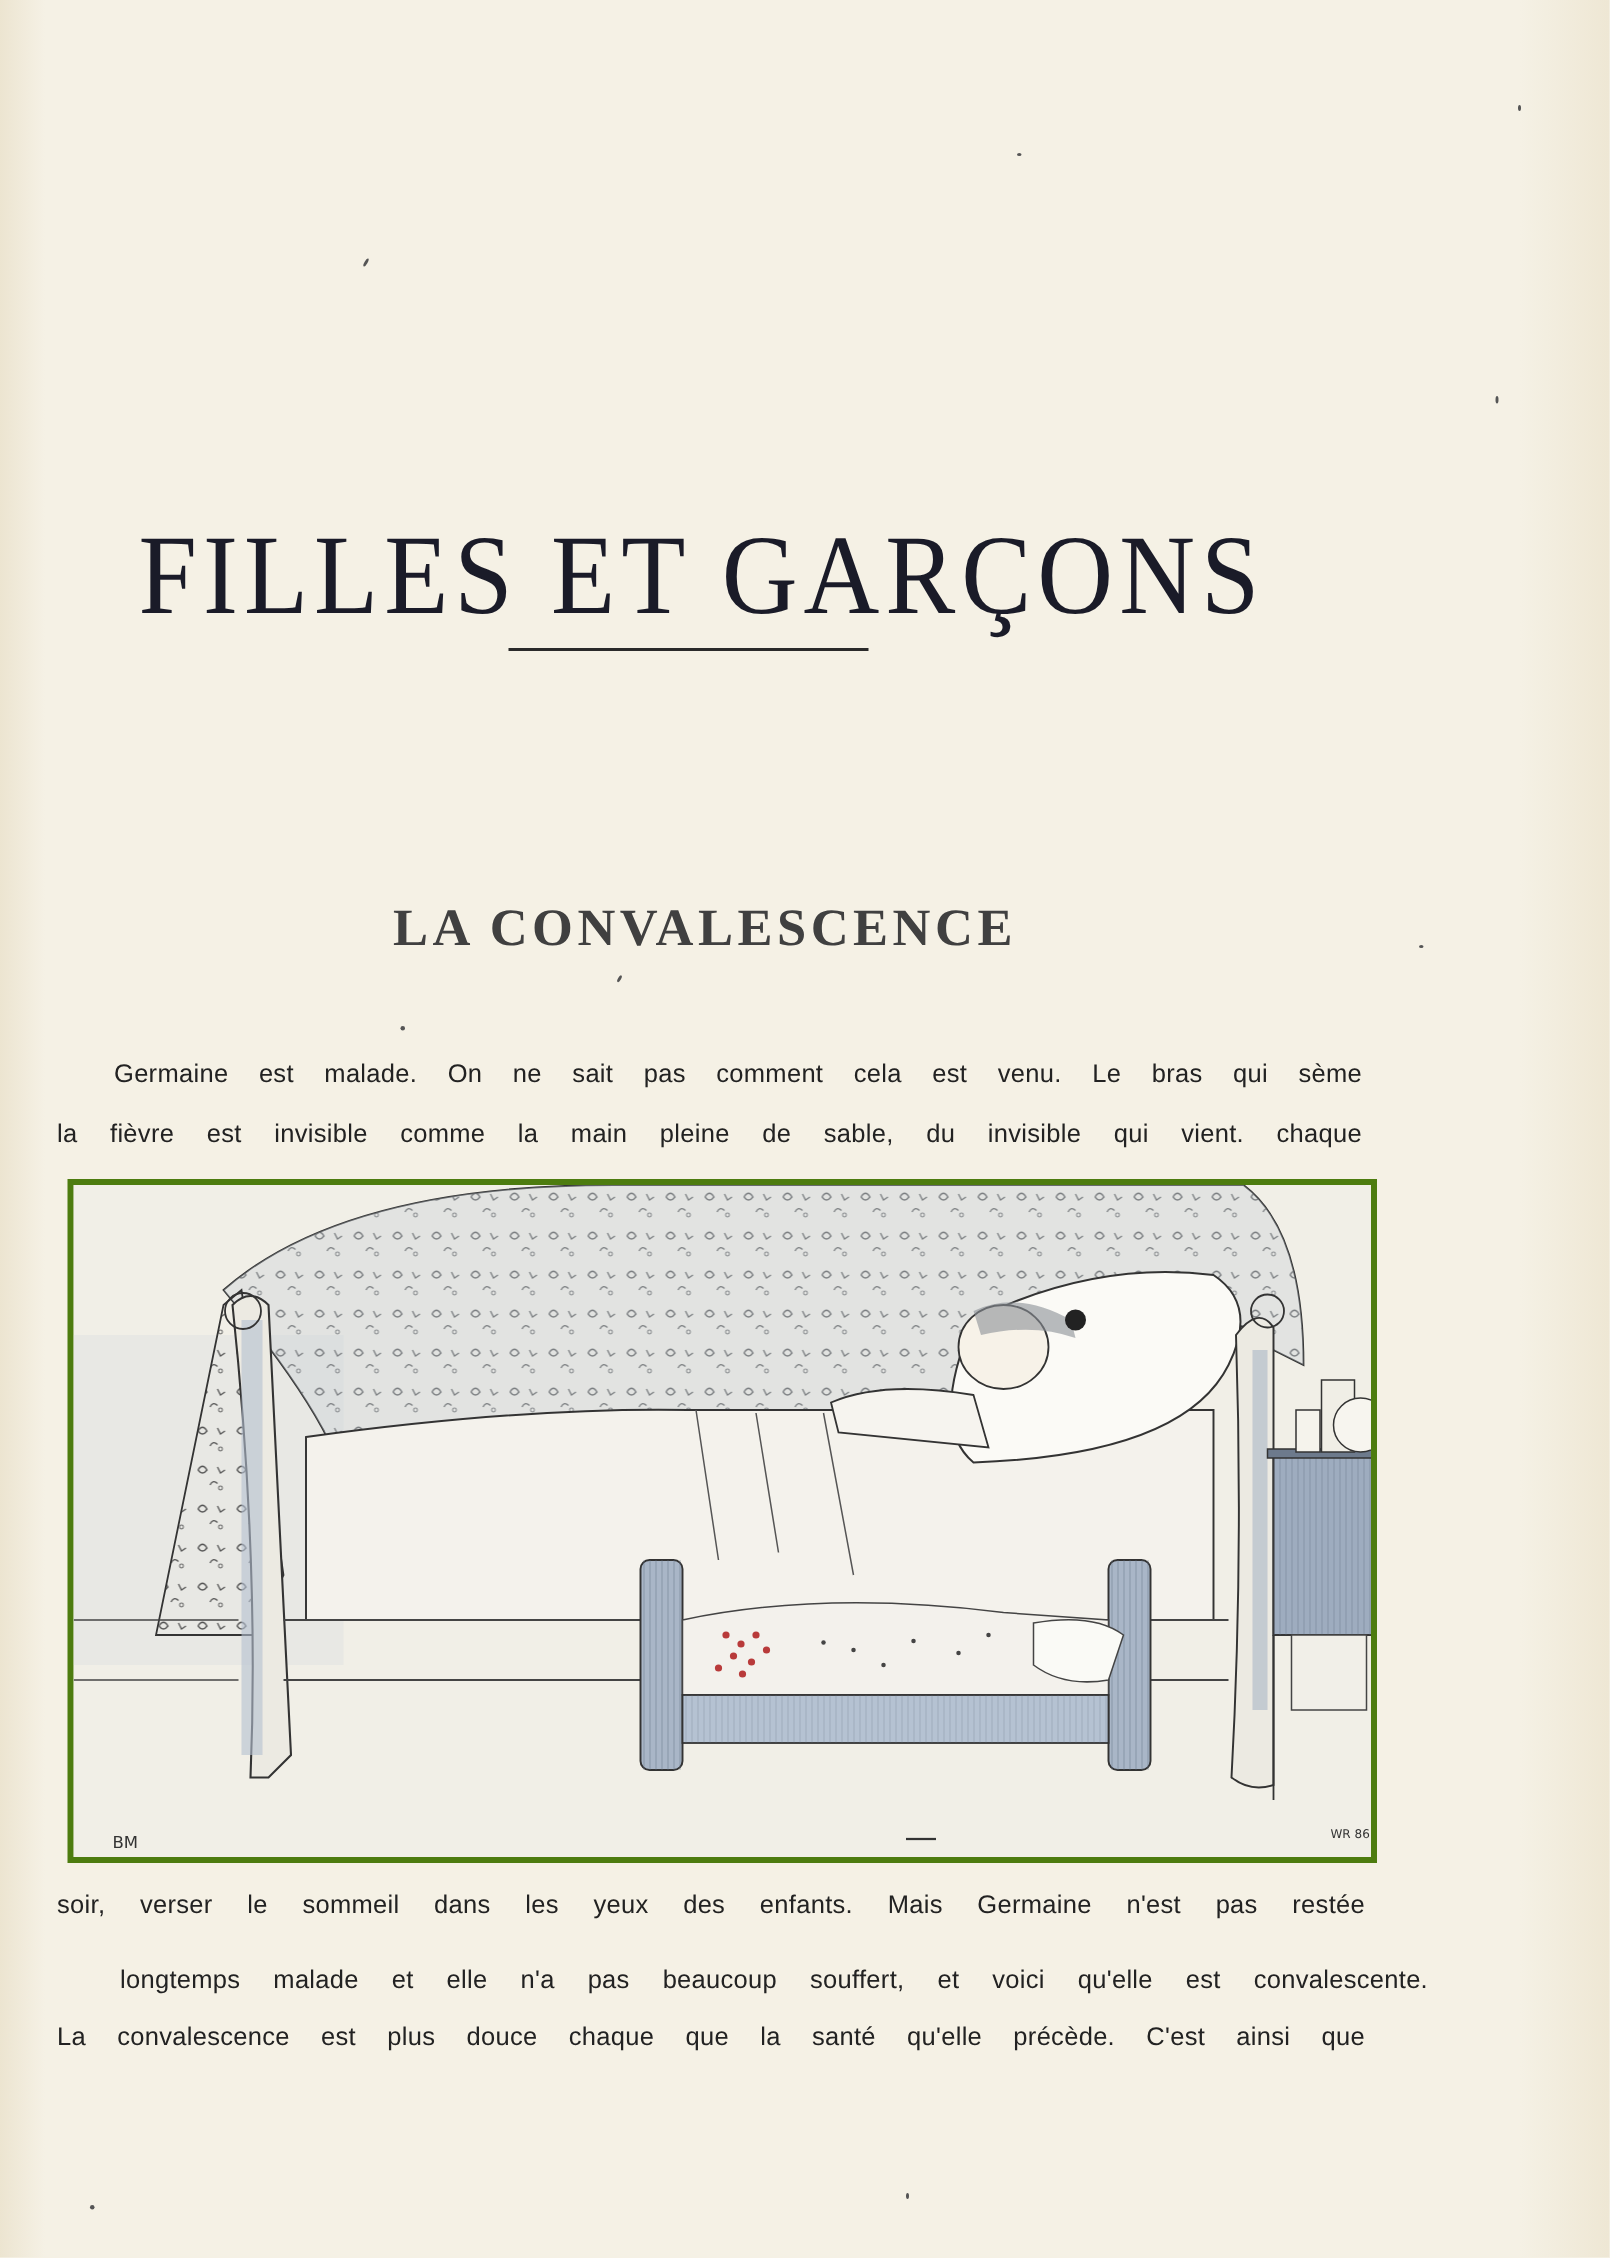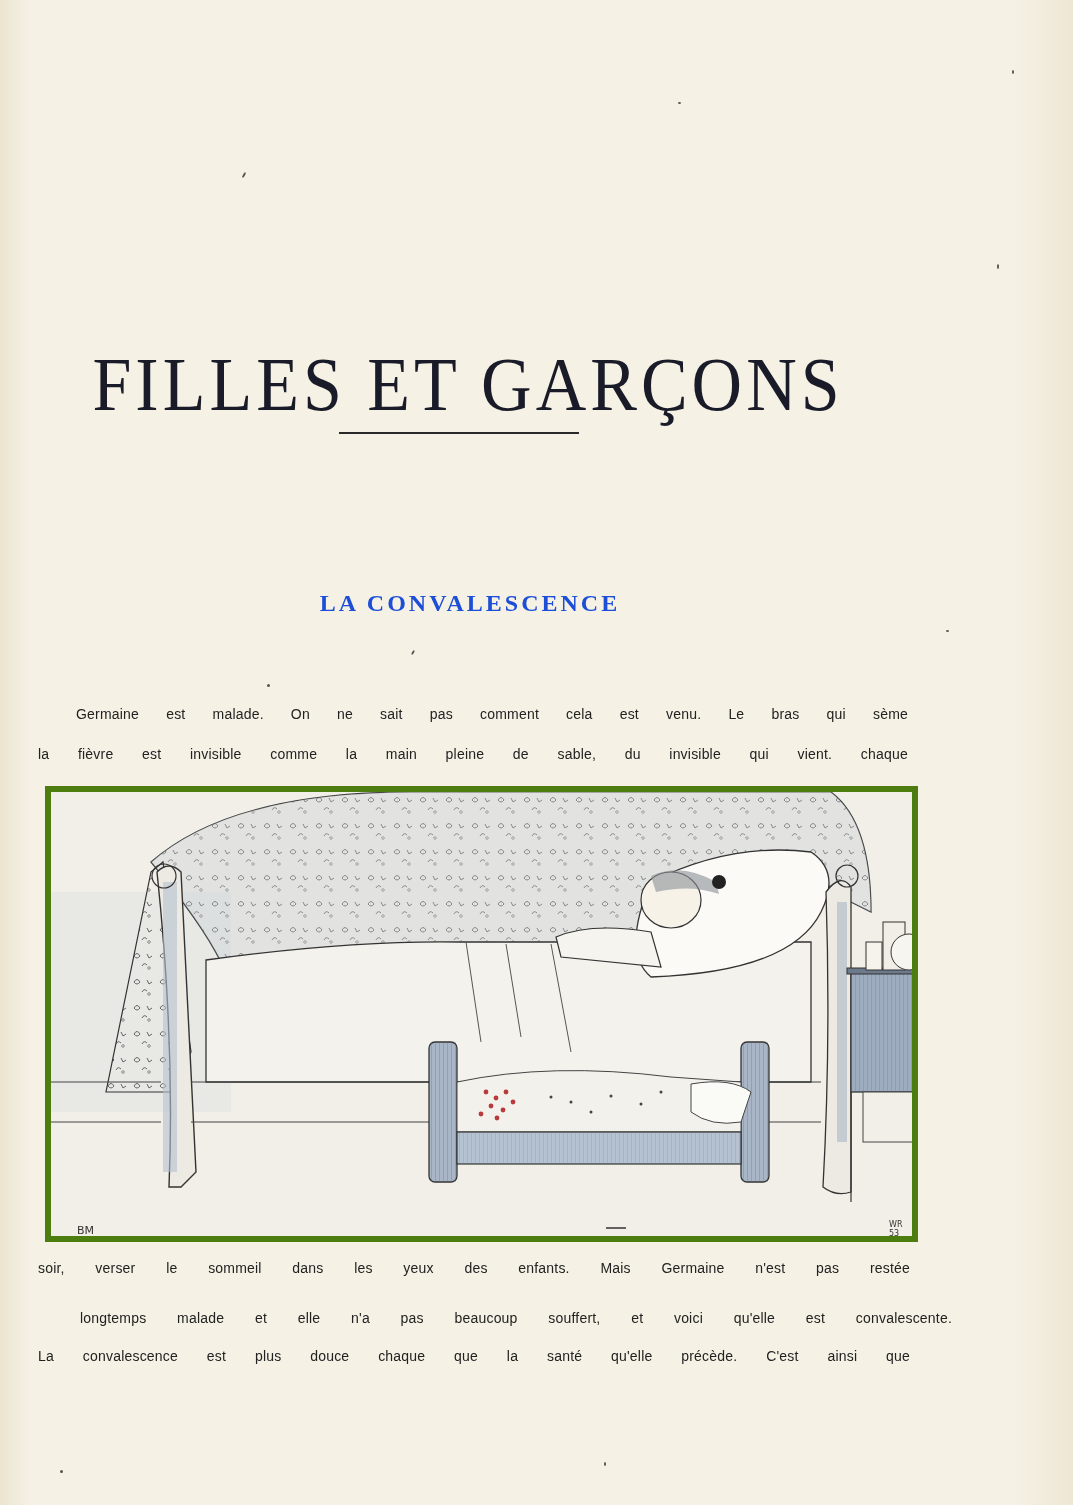--- a/index.html
+++ b/index.html
@@ -26,33 +26,33 @@
       transform: scaleY(1.08);
       white-space: nowrap;
     }
     .title-rule {
       position: absolute; left: 339px; top: 432px; width: 240px; height: 2px;
       background: #2a2a2a;
     }
     .subtitle {
       position: absolute; left: 200px; top: 570px; width: 540px;
       text-align: center;
-      font-size: 24px; letter-spacing: 3px; color: #1d4ed8;
+      font-size: 35px; letter-spacing: 3px; color: #404040;
       white-space: nowrap;
     }
     .para-line {
-      position: absolute; font-size: 14px; color: #222;
+      position: absolute; font-size: 17px; color: #222;
       white-space: nowrap;
       font-family: "Liberation Sans", "DejaVu Sans", sans-serif;
       letter-spacing: 0.2px;
     }
     .justify { text-align: justify; text-align-last: justify; }
     .figure {
       position: absolute; left: 45px; top: 786px; width: 873px; height: 456px;
-      border: 6px solid #4d7c0f; box-sizing: border-box;
+      border: 4px solid #4d7c0f; box-sizing: border-box;
       background: #f3f1ea; overflow: hidden;
     }
     .figure svg { position: absolute; left: 0; top: 0; }
     .sig {
       position: absolute; font-size: 11px; color: #333;
       font-family: "DejaVu Sans", sans-serif;
     }
   </style>
 </head>
 <body>
@@ -156,18 +156,18 @@
 
     <rect x="815" y="150" width="16" height="28" fill="#f5f3ec" stroke="#333" stroke-width="1"></rect>
     <rect x="832" y="130" width="22" height="48" fill="#f0eee6" stroke="#333" stroke-width="1"></rect>
     <ellipse cx="858" cy="160" rx="18" ry="18" fill="#f7f5ef" stroke="#333" stroke-width="1"></ellipse>
 
     <line x1="0" y1="290" x2="110" y2="290" stroke="#444" stroke-width="1"></line>
     <line x1="0" y1="330" x2="110" y2="330" stroke="#444" stroke-width="1"></line>
     <line x1="555" y1="436" x2="575" y2="436" stroke="#333" stroke-width="1.5"></line>
   </svg>
   <span class="sig" style="left:26px;top:432px;">BM</span>
-  <span class="sig" style="left:838px;top:428px;font-size:8px;">WR 53</span>
+  <span class="sig" style="left:838px;top:428px;font-size:8px;">WR 86</span>
 </div>
 
 <div class="para-line justify" style="left:38px;top:1260px;width:872px;">soir, verser le sommeil dans les yeux des enfants. Mais Germaine n'est pas restée</div>
 <div class="para-line justify" style="left:38px;top:1310px;width:872px;margin-left:42px;">longtemps malade et elle n'a pas beaucoup souffert, et voici qu'elle est convalescente.</div>
 <div class="para-line justify" style="left:38px;top:1348px;width:872px;">La convalescence est plus douce chaque que la santé qu'elle précède. C'est ainsi que</div>
 
 </body></html>

